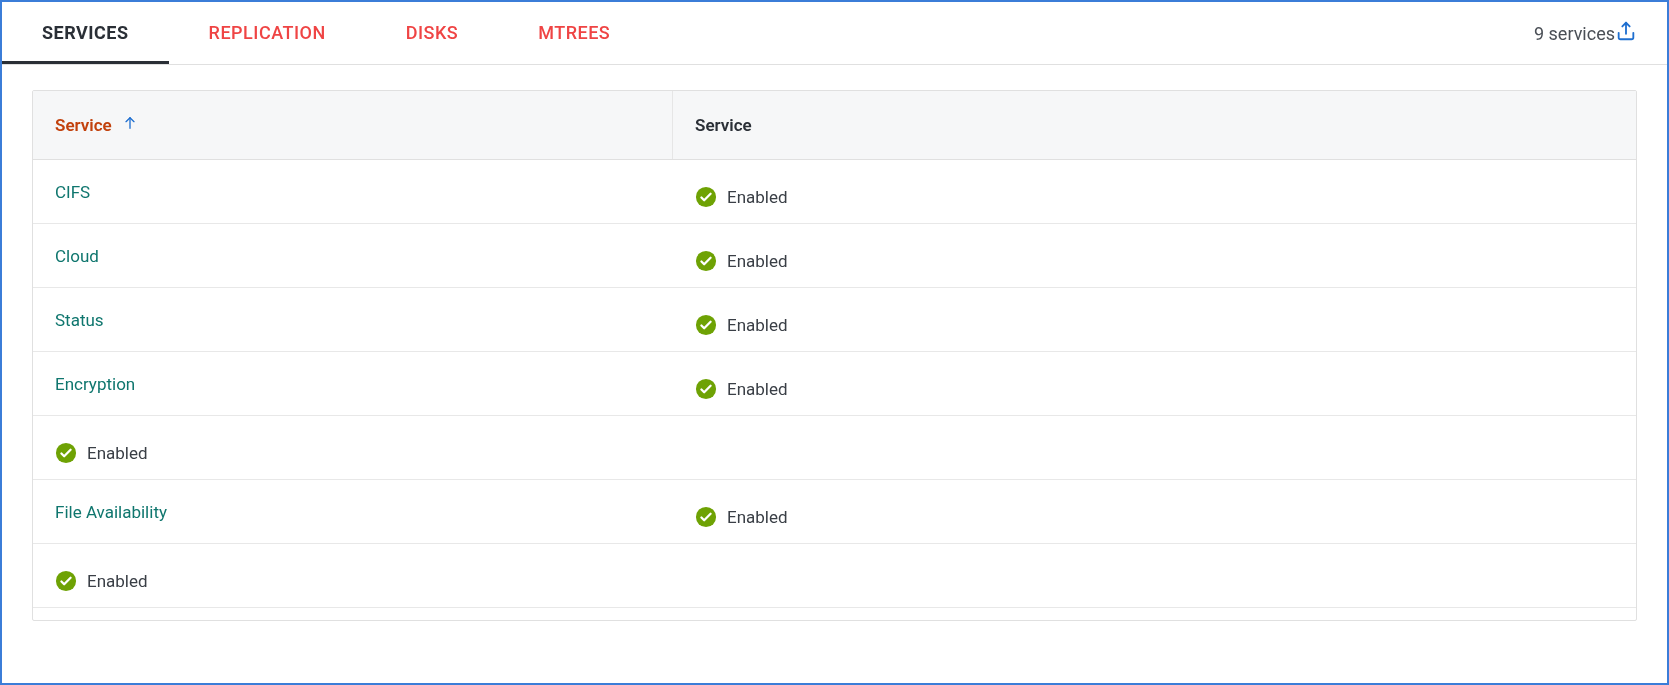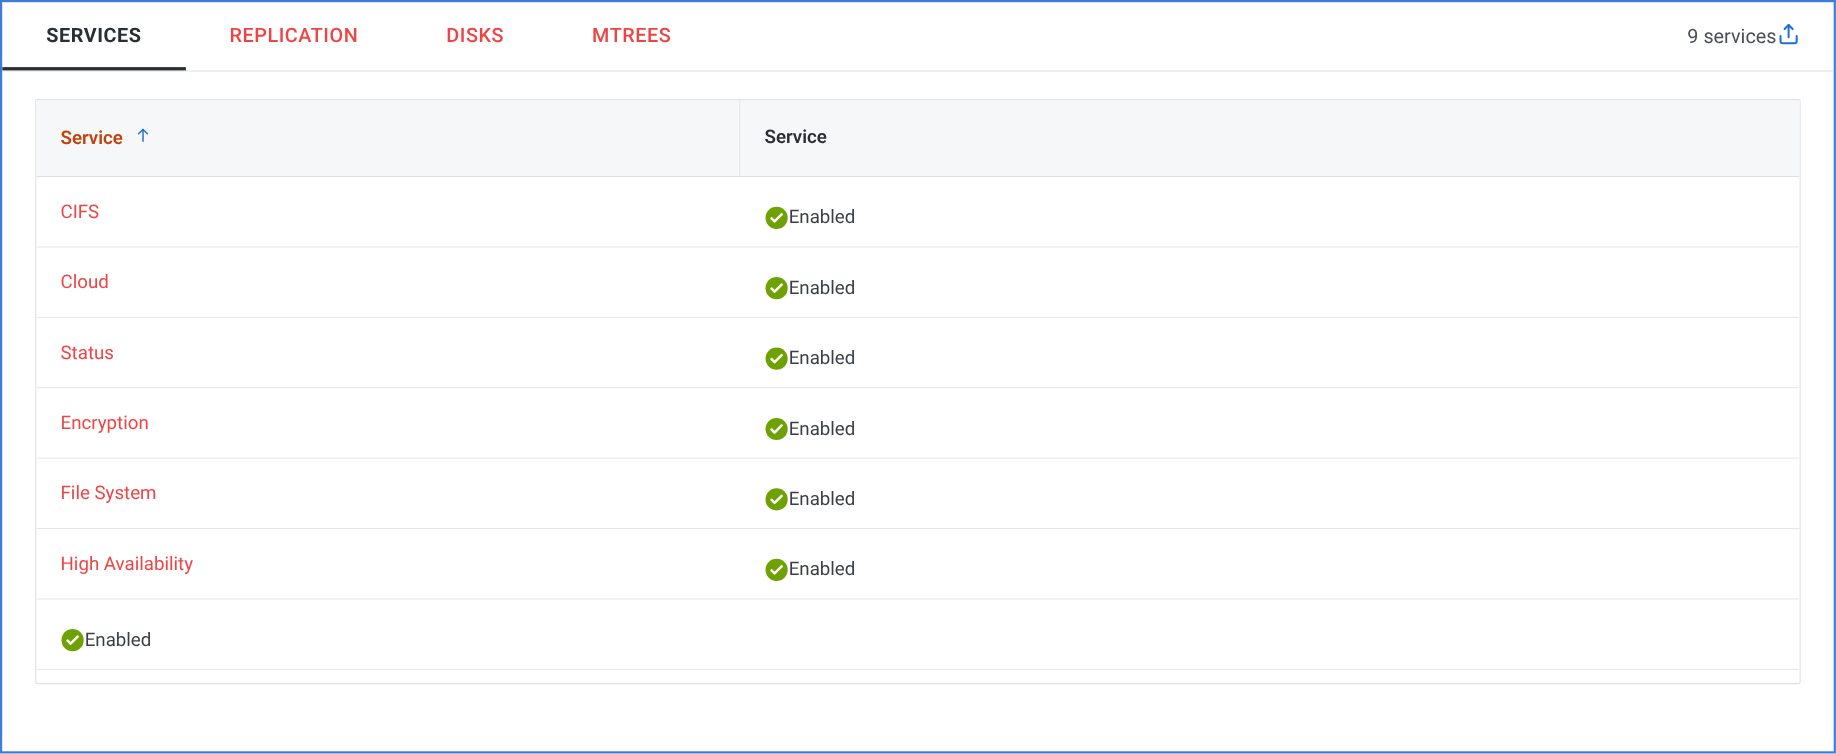--- a/index.html
+++ b/index.html
@@ -117,29 +117,30 @@
     .table-row {
       display: flex;
       border-bottom: 1px solid #e8e8e8;
       min-height: 64px;
       align-items: center;
     }
     .cell-service {
       flex: 0 0 640px;
       padding: 0 22px;
       font-size: 17px;
-      color: #ef4444;
+      color: #0f766e;
     }
     .cell-status {
       flex: 1;
       padding: 0 22px;
       font-size: 17px;
       color: #3a3f46;
       display: flex;
       align-items: center;
+      gap: 10px;
       margin-top: 10px;
     }
     .check-icon {
       width: 22px;
       height: 22px;
       flex-shrink: 0;
     }
     .check-icon svg {
       width: 22px;
       height: 22px;
@@ -218,31 +219,30 @@
           <div class="cell-service">Encryption</div>
           <div class="cell-status">
             <span class="check-icon"><svg viewBox="0 0 24 24">
                 <circle cx="12" cy="12" r="11" fill="#6ea204"></circle>
                 <path d="M7 12.5l3 3 7-7" stroke="#fff" stroke-width="2.5" fill="none" stroke-linecap="round" stroke-linejoin="round"></path>
               </svg></span>
             <span>Enabled</span>
           </div>
         </div>
         <div class="table-row">
-          <div class="cell-service">File System</div>
-          <div class="cell-status">
-            <span class="check-icon"><svg viewBox="0 0 24 24">
-                <circle cx="12" cy="12" r="11" fill="#6ea204"></circle>
-                <path d="M7 12.5l3 3 7-7" stroke="#fff" stroke-width="2.5" fill="none" stroke-linecap="round" stroke-linejoin="round"></path>
-              </svg></span>
-            <span>Enabled</span>
-          </div>
-        </div>
-        <div class="table-row">
-          <div class="cell-service">High Availability</div>
+          <div class="cell-status">
+            <span class="check-icon"><svg viewBox="0 0 24 24">
+                <circle cx="12" cy="12" r="11" fill="#6ea204"></circle>
+                <path d="M7 12.5l3 3 7-7" stroke="#fff" stroke-width="2.5" fill="none" stroke-linecap="round" stroke-linejoin="round"></path>
+              </svg></span>
+            <span>Enabled</span>
+          </div>
+        </div>
+        <div class="table-row">
+          <div class="cell-service">File Availability</div>
           <div class="cell-status">
             <span class="check-icon"><svg viewBox="0 0 24 24">
                 <circle cx="12" cy="12" r="11" fill="#6ea204"></circle>
                 <path d="M7 12.5l3 3 7-7" stroke="#fff" stroke-width="2.5" fill="none" stroke-linecap="round" stroke-linejoin="round"></path>
               </svg></span>
             <span>Enabled</span>
           </div>
         </div>
         <div class="table-row">
           <div class="cell-status">

